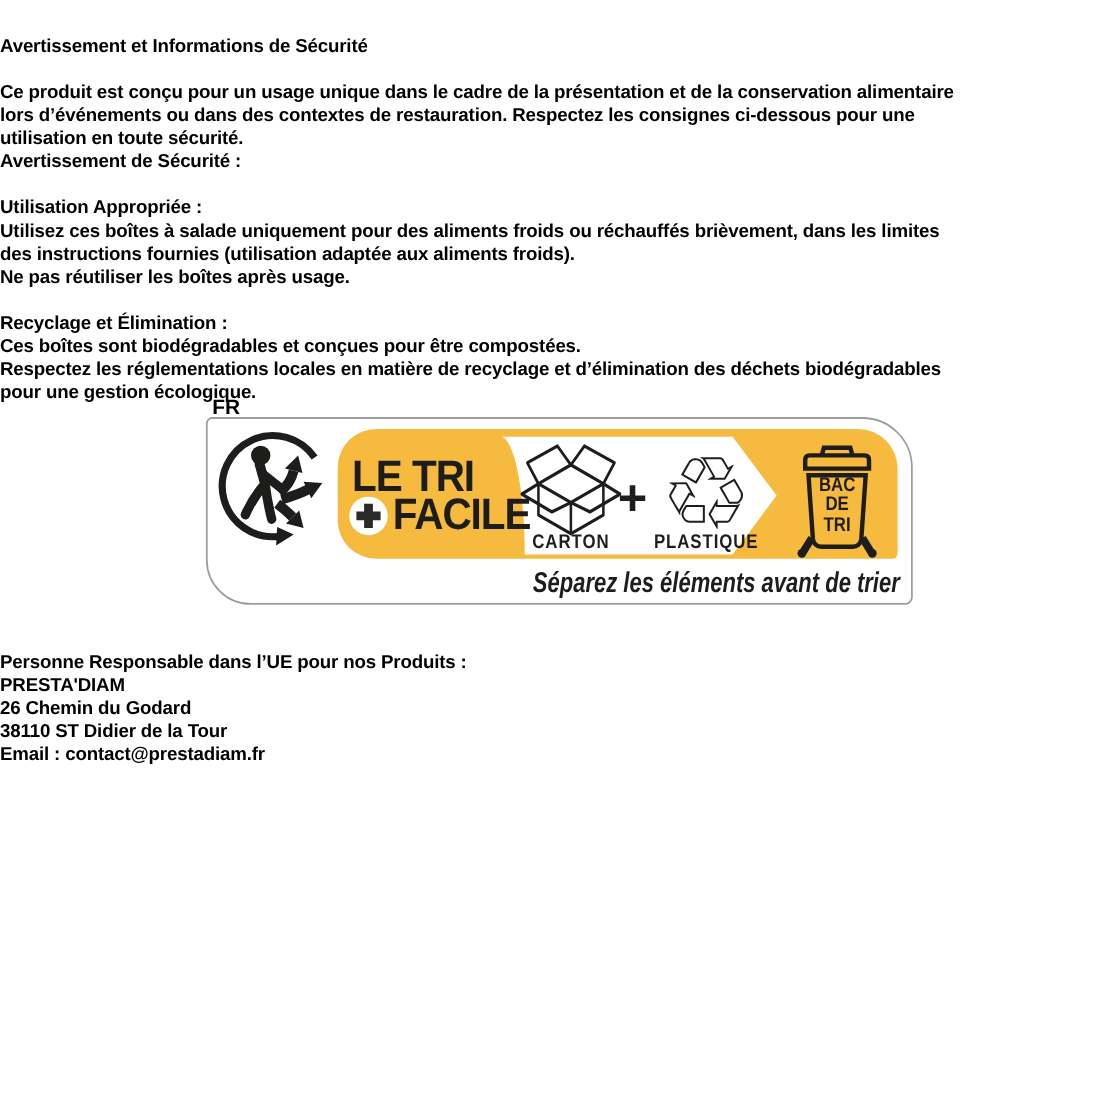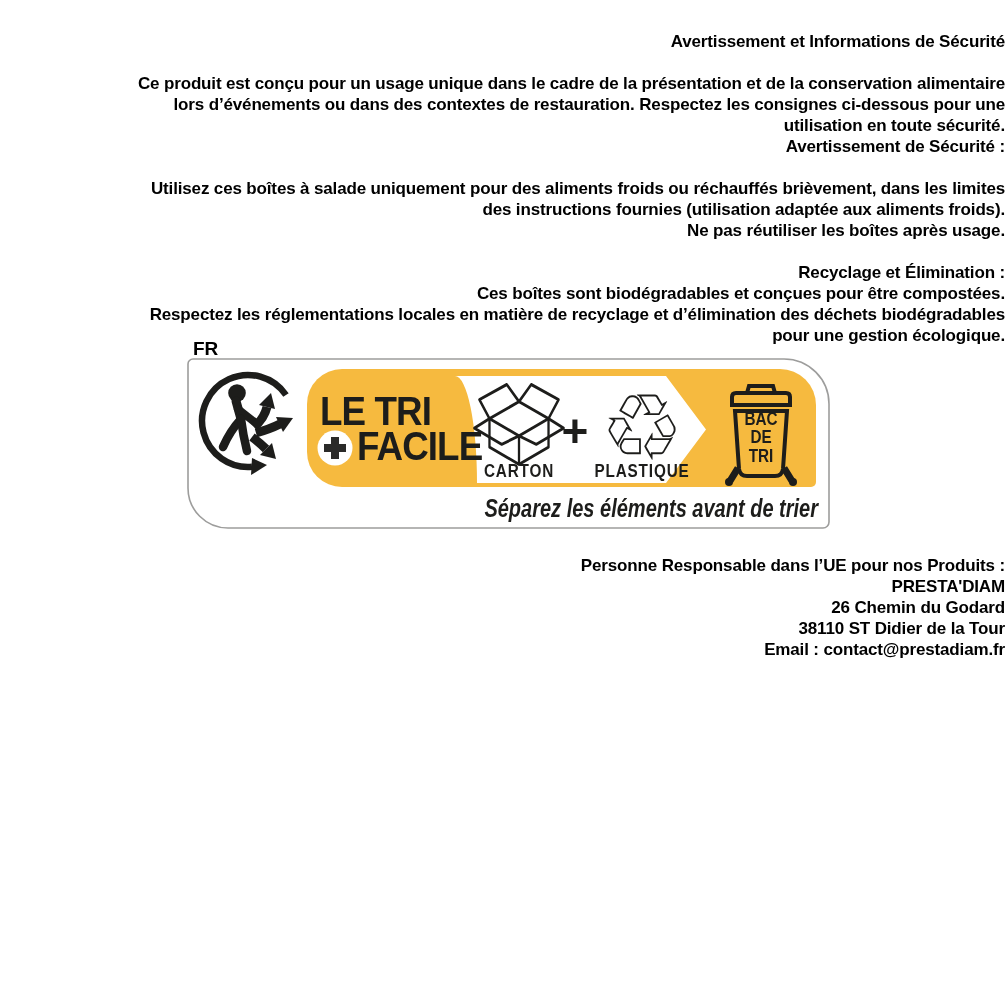--- a/index.html
+++ b/index.html
@@ -9,26 +9,26 @@
     overflow: hidden;
     font-family: "Liberation Sans", sans-serif;
     font-weight: bold;
     color: #000000;
   }
   .doc { padding-top: 31px; width: 1005px; }
   .line-block {
     width: 1005px;
     font-size: 17px;
     line-height: 21px;
-    text-align: right;
+    text-align: left;
     white-space: pre-line;
     letter-spacing: -0.15px;
   }
   section { margin-top: 21px; }
-  .footer-block { margin-top: 19px; }
+  .footer-block { margin-top: 34px; }
   svg.infotri { display: block; margin: -10px 0 0 183px; }
 
   .svgtxt { font-family: "Liberation Sans", sans-serif; font-weight: bold; fill: #1D1D1B; }
   .fr-code   { font-size: 19px; fill: #000000; }
   .letri     { font-size: 40px; letter-spacing: -1px; }
   .mat-label { font-size: 18px; letter-spacing: 1px; }
   .plus-big  { font-size: 46px; }
   .bin-txt   { font-size: 18px; }
   .sep-note  { font-size: 26px; font-style: italic; }
   .recycle-glyph { font-family: "DejaVu Sans", sans-serif; font-weight: normal; fill: #1D1D1B; font-size: 92px; }
@@ -42,20 +42,21 @@
   <div class="line-block">Avertissement et Informations de Sécurité</div>
 
   <section>
     <div class="line-block">Ce produit est conçu pour un usage unique dans le cadre de la présentation et de la conservation alimentaire
 lors d’événements ou dans des contextes de restauration. Respectez les consignes ci-dessous pour une
 utilisation en toute sécurité.</div>
     <div class="line-block">Avertissement de Sécurité :</div>
   </section>
 
   <section>
+    <div class="line-block">Utilisation Appropriée :</div>
     <div class="line-block">Utilisez ces boîtes à salade uniquement pour des aliments froids ou réchauffés brièvement, dans les limites
 des instructions fournies (utilisation adaptée aux aliments froids).
 Ne pas réutiliser les boîtes après usage.</div>
   </section>
 
   <section>
   </section>
 
   <section>
     <div class="line-block">Recyclage et Élimination :</div>

